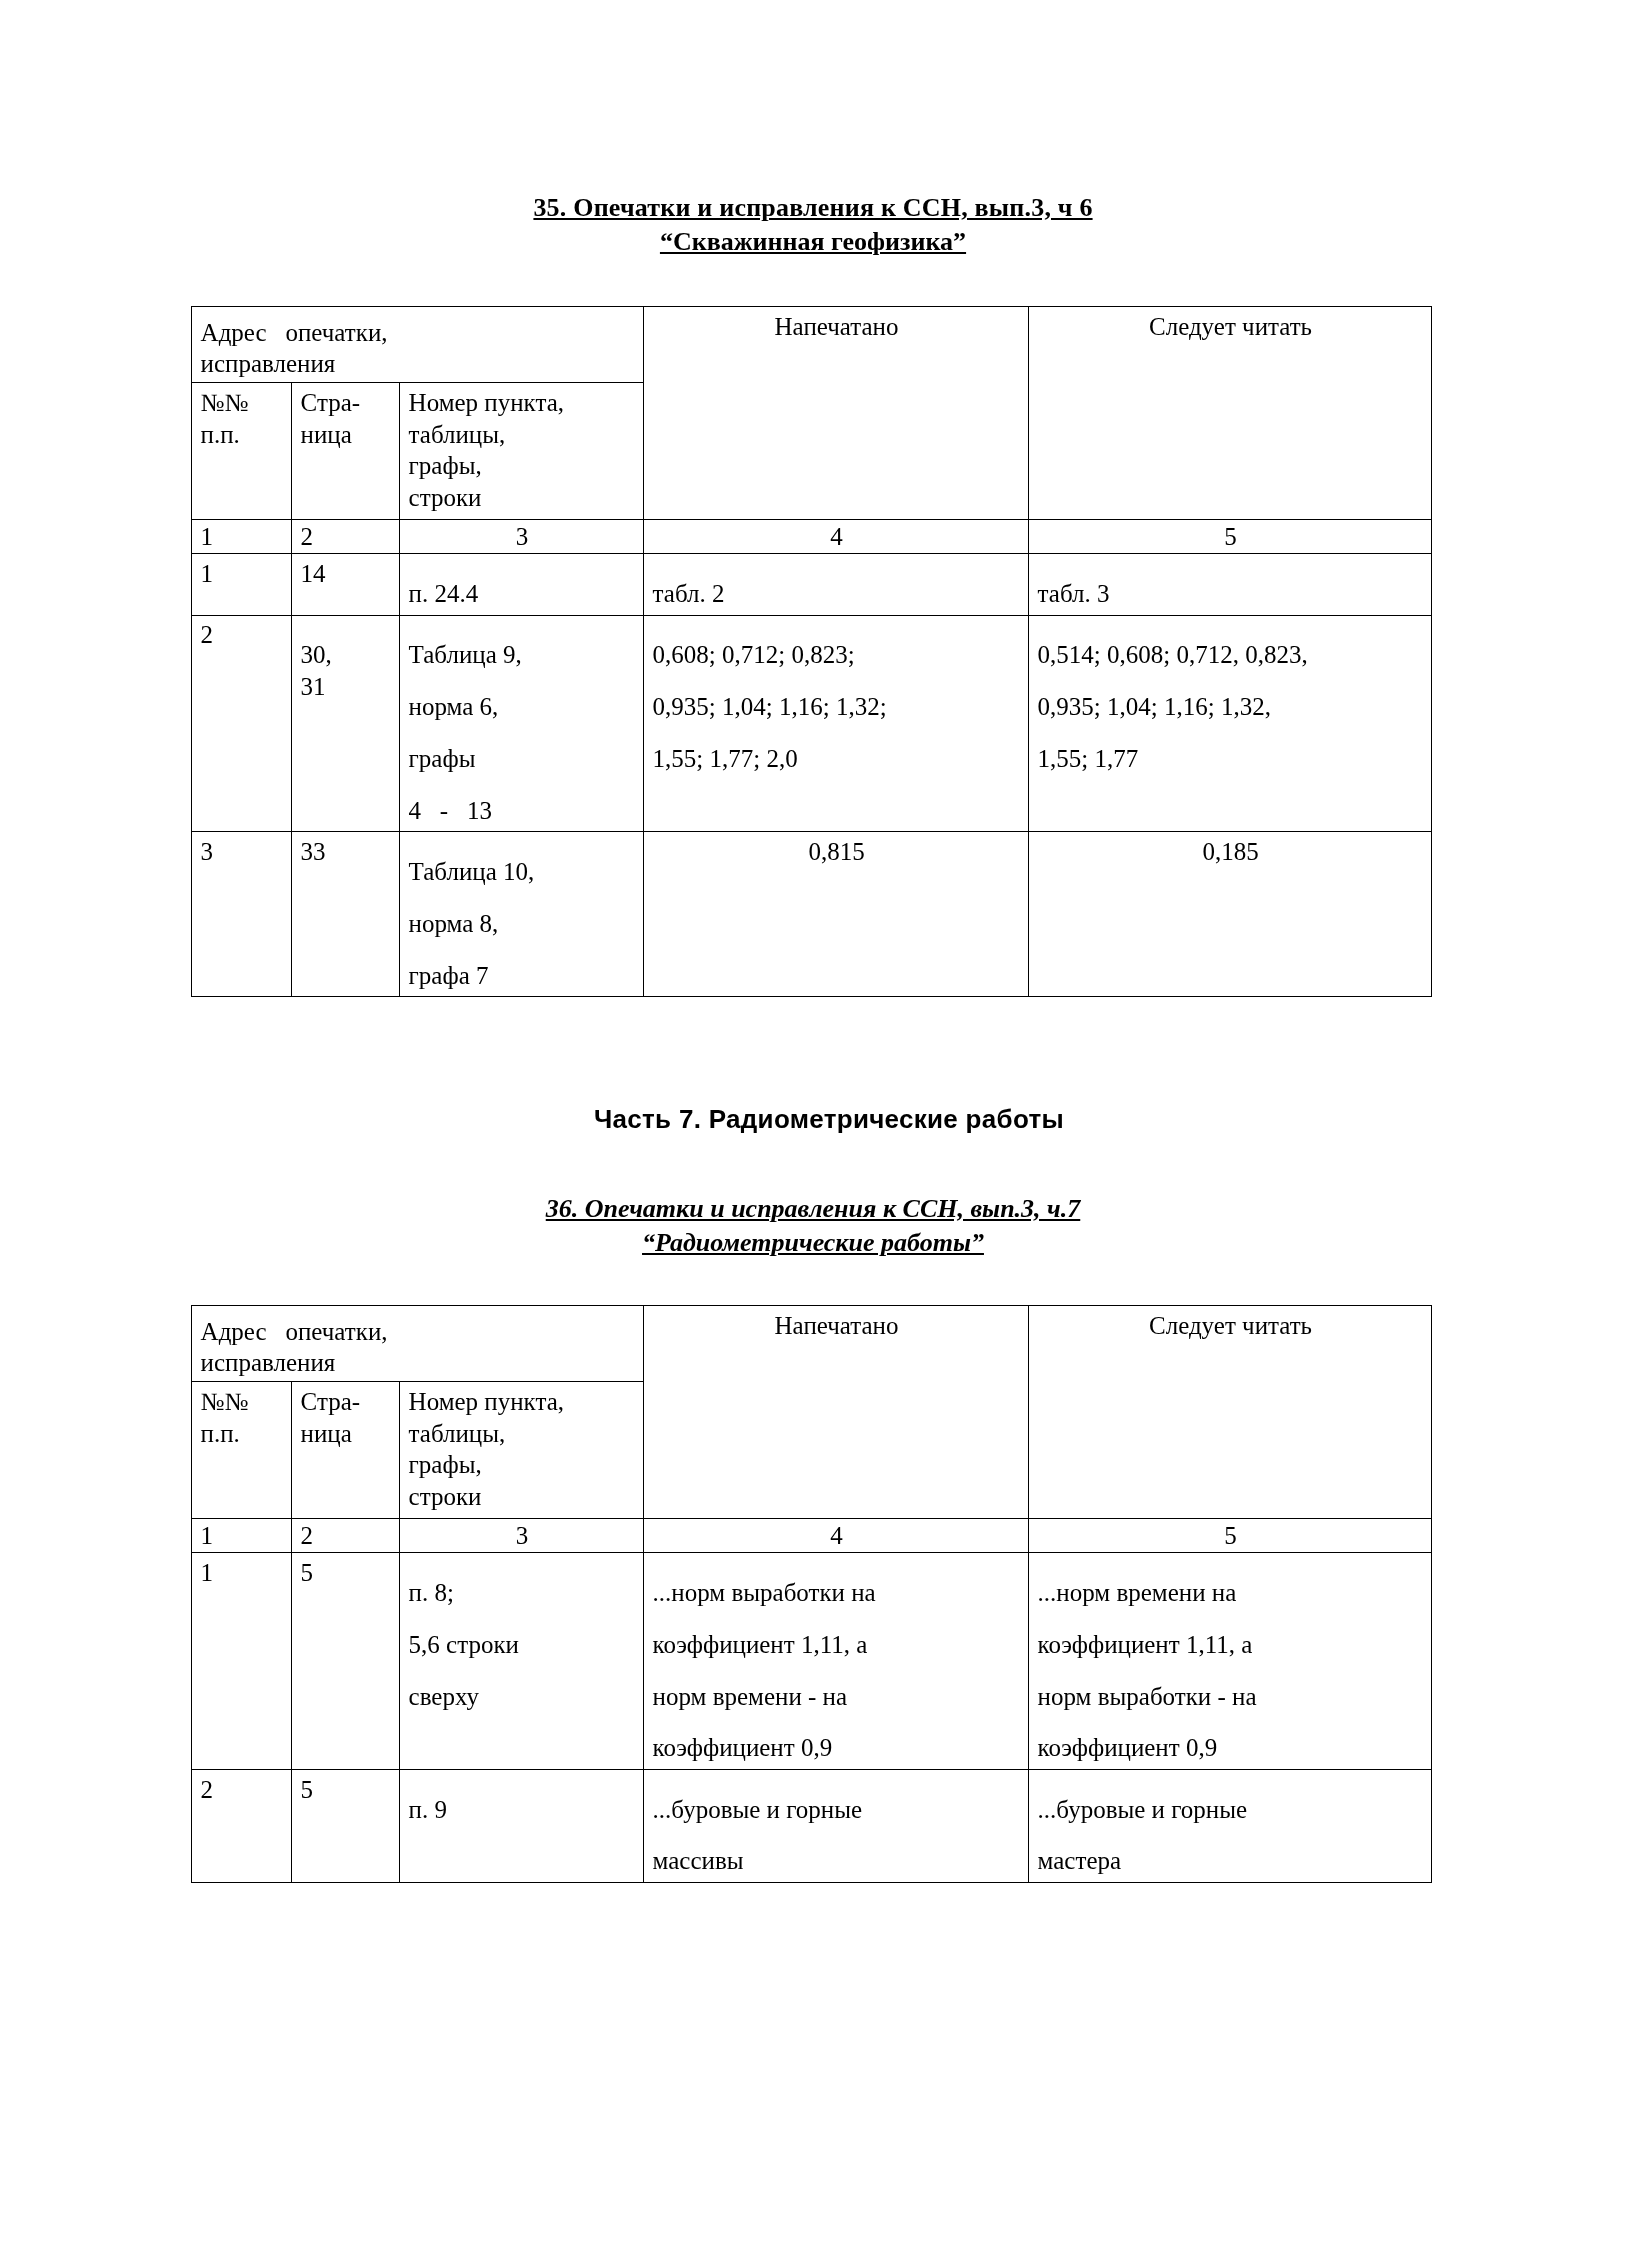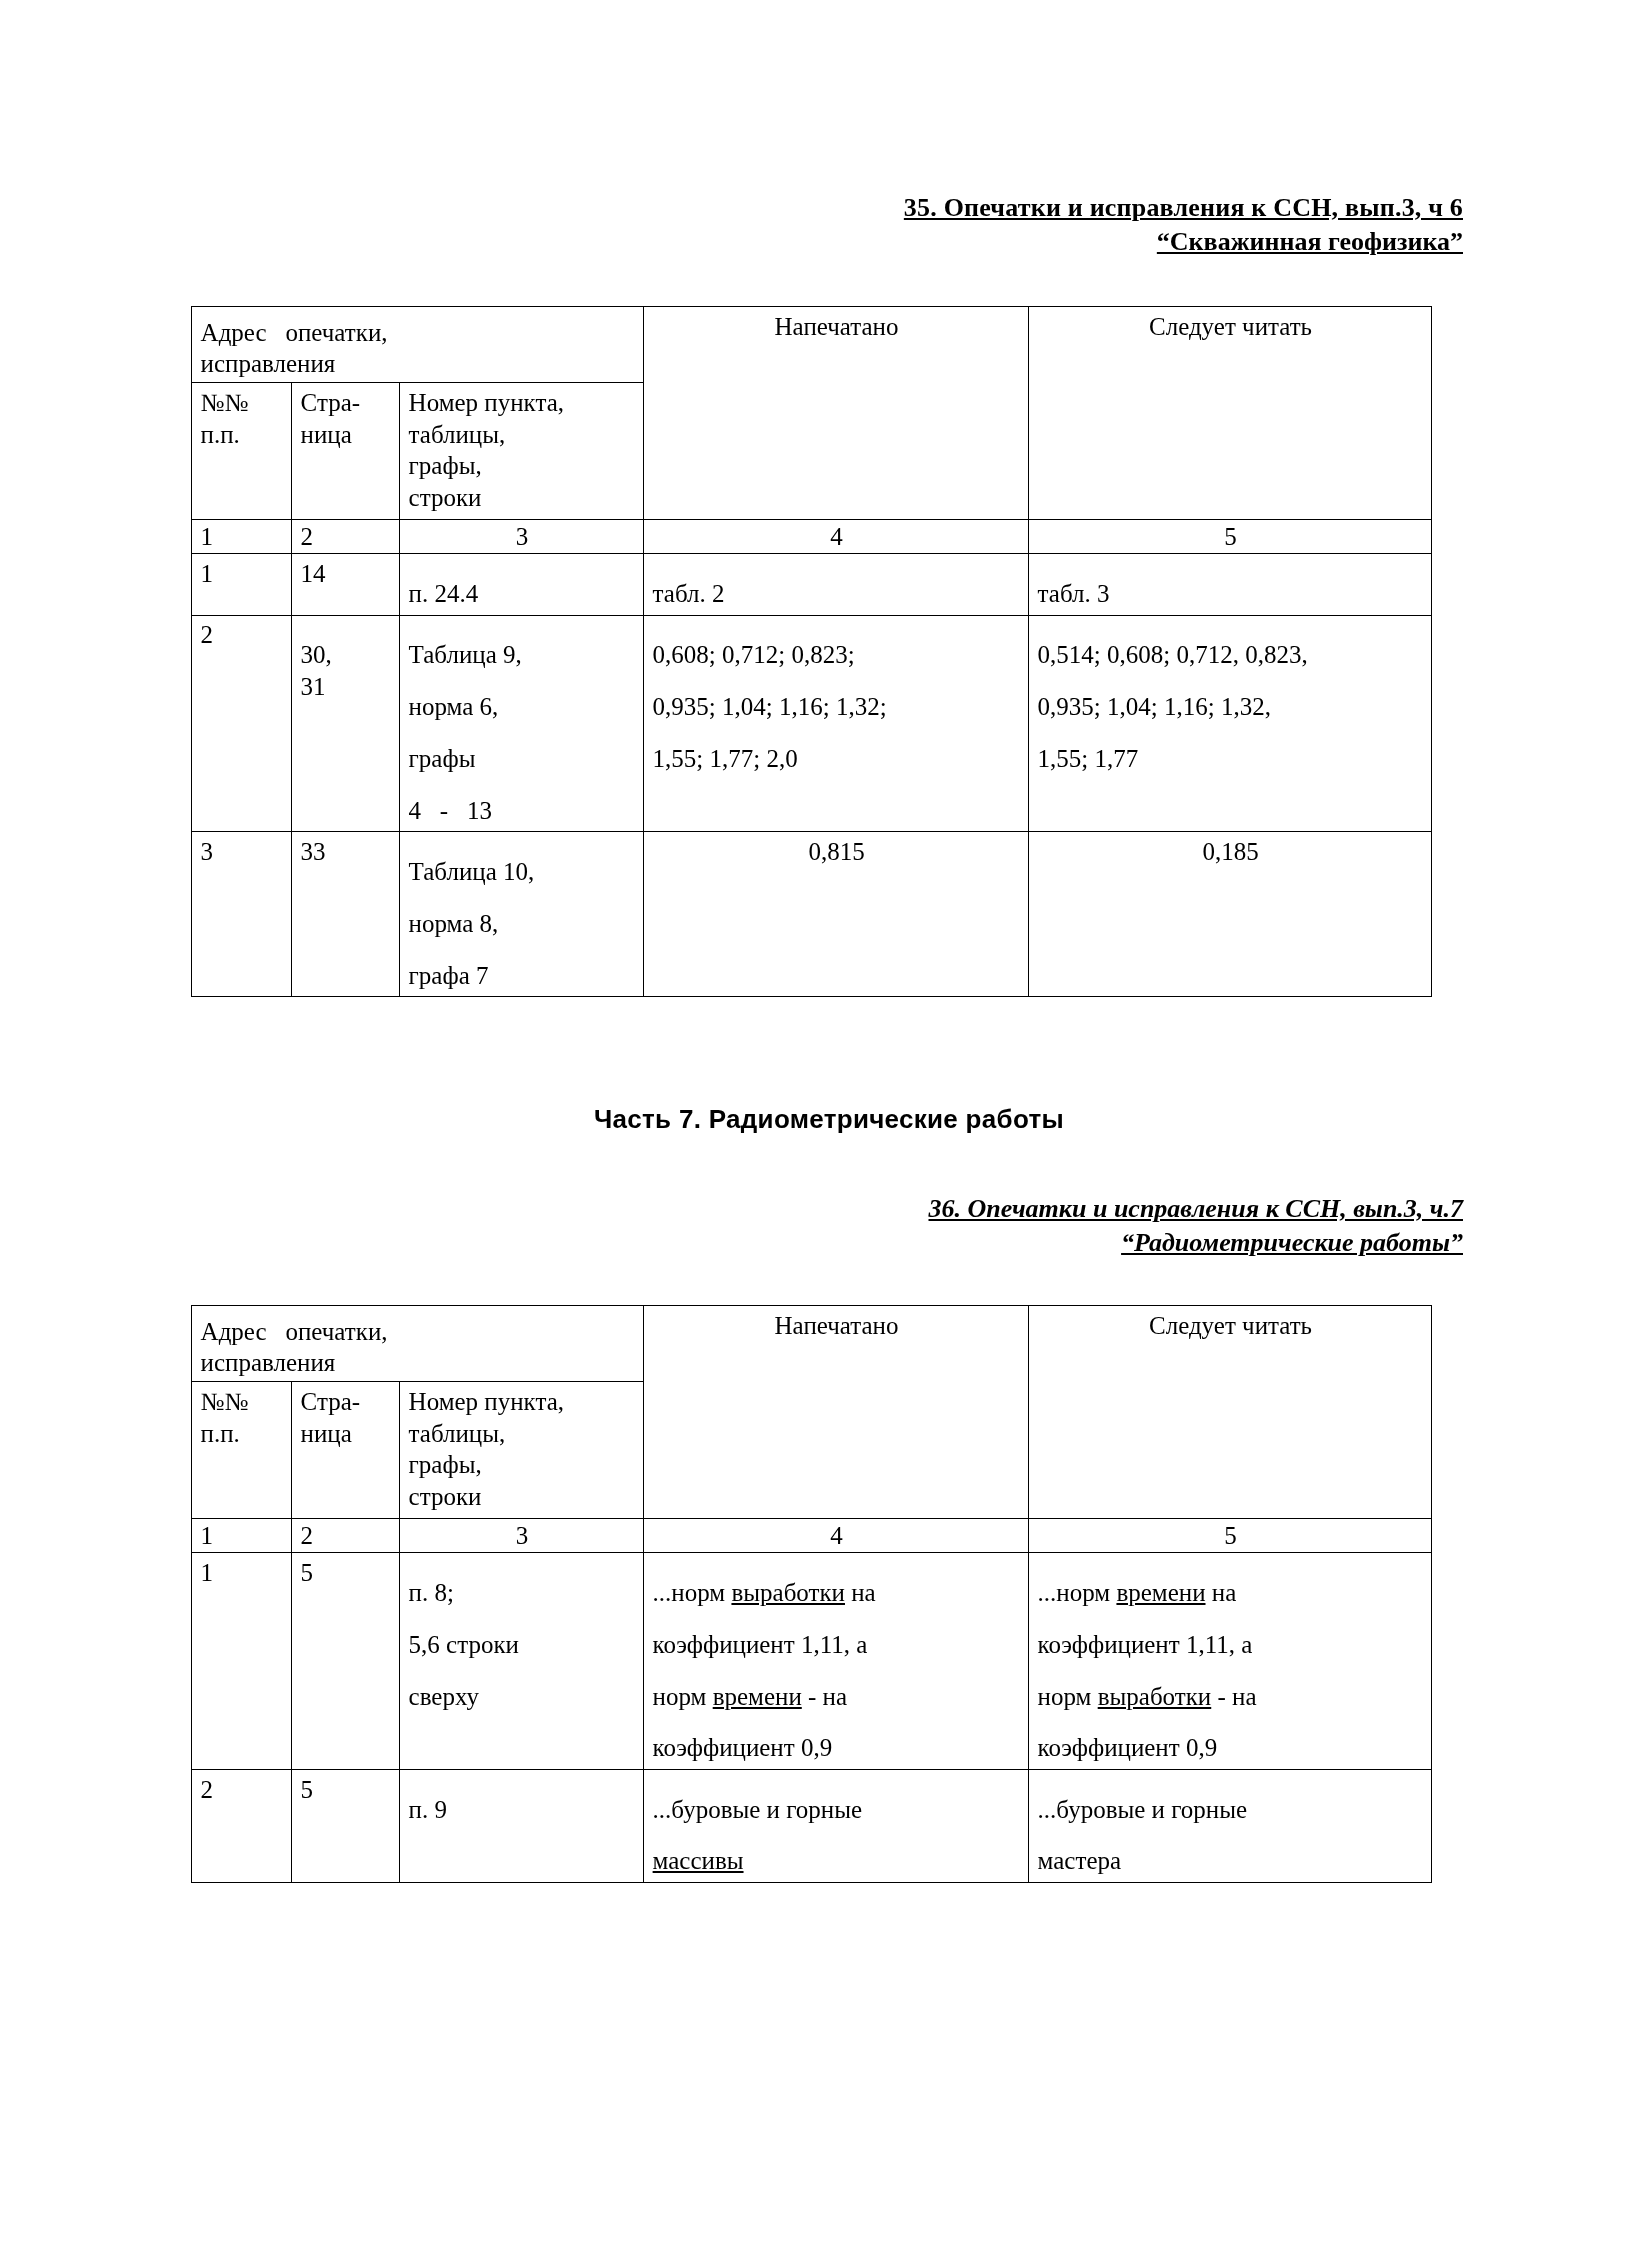--- a/index.html
+++ b/index.html
@@ -18,21 +18,21 @@
   .page {
     position: absolute;
     left: 0; top: 0;
     width: 1626px;
     height: 2258px;
     overflow: hidden;
   }
 
   
   .sec-heading {
-    text-align: right;
+    text-align: center;
     font-size: 26px;
     line-height: 1.30;
     font-weight: 700;
   }
   .sec-heading .u {
     text-decoration: underline;
     text-underline-offset: 1.9px;
   }
 
   #heading-35 {
@@ -95,21 +95,21 @@
     text-align: center;
     padding-top: 1px;
     padding-bottom: 1px;
     font-size: 25px;
   }
   .numrow td.left-num {
     text-align: left;
   }
   .cell-lines div { white-space: pre; margin-top: 20px; }
 
-  .u { text-decoration: underline; text-underline-offset: 1.9px; }
+  .u { text-underline-offset: 1.9px; }
 
   
   #part-7 {
     position: absolute;
     left: 16px;
     top: 1104px;
     width: 1626px;
     text-align: center;
     font-family: "Liberation Sans", sans-serif;
     font-size: 26px;

